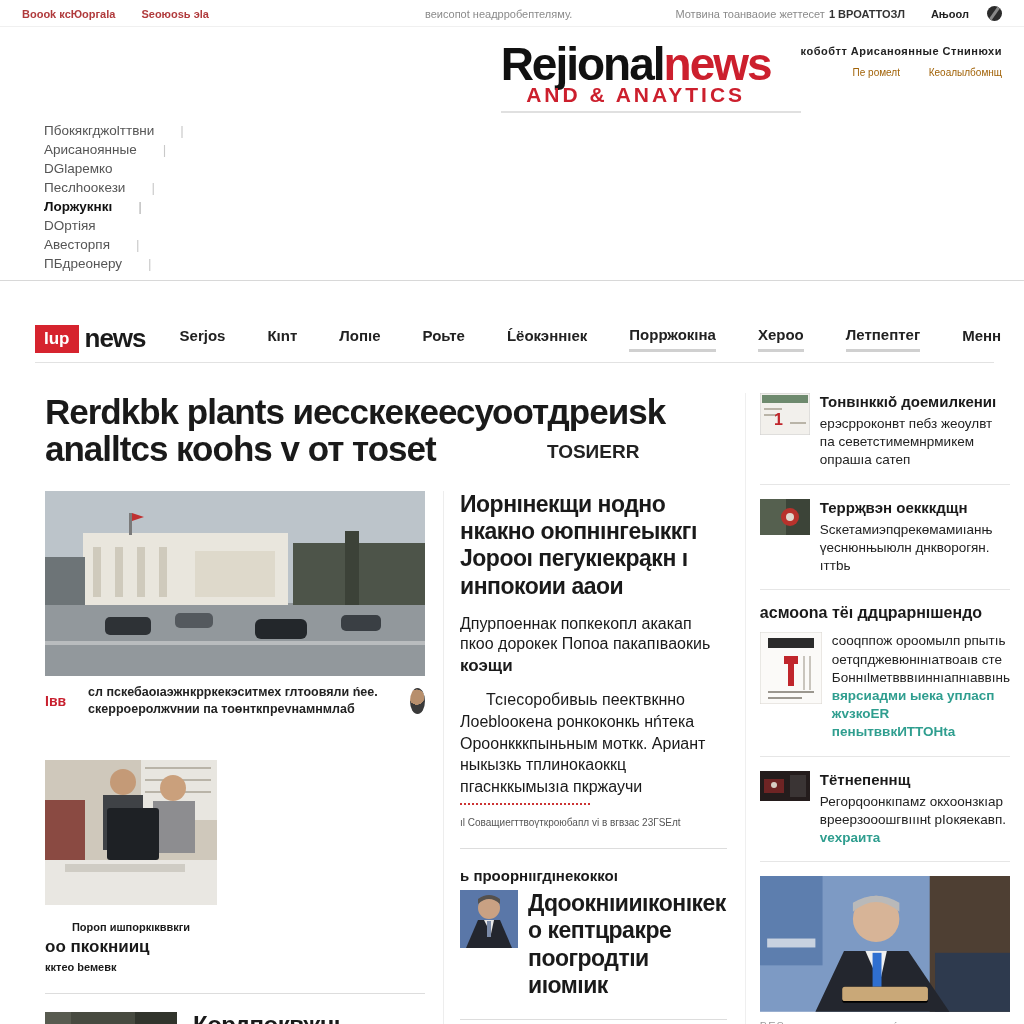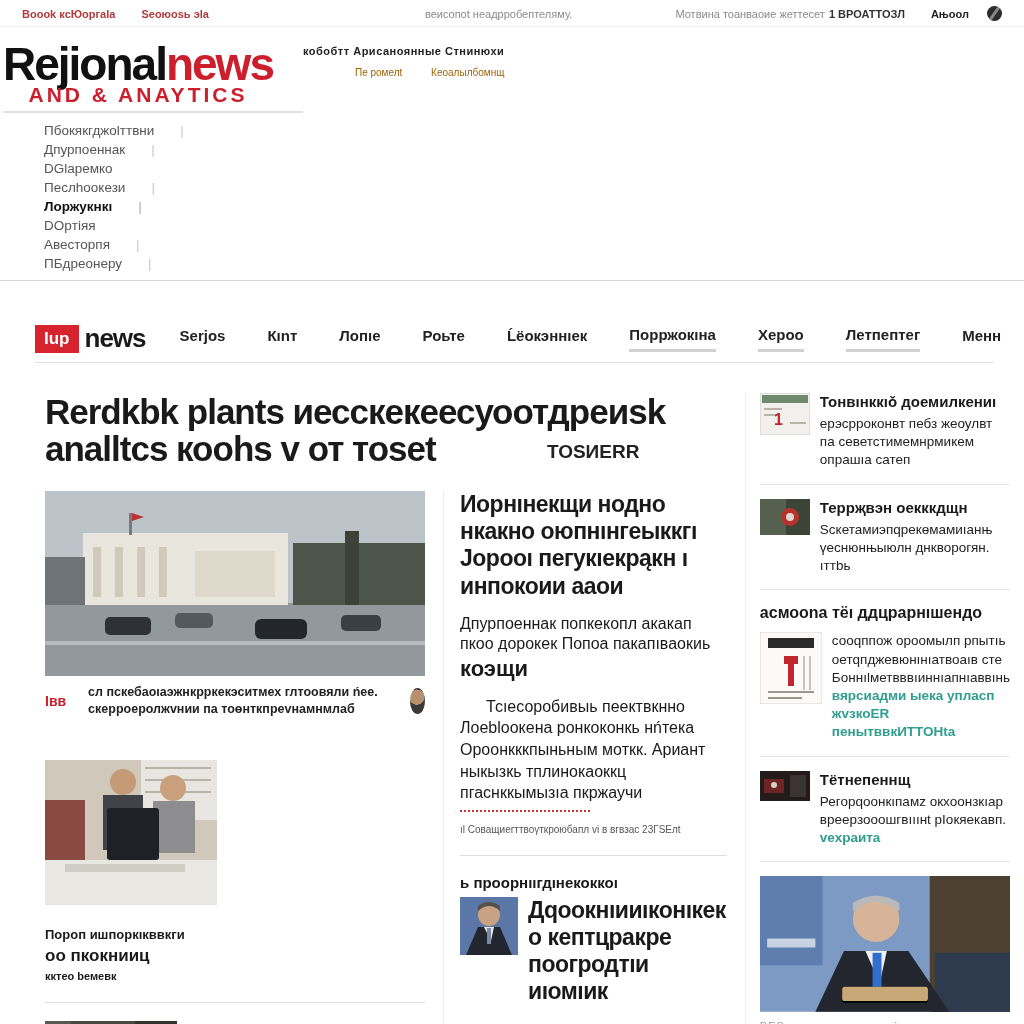--- a/index.html
+++ b/index.html
@@ -13,21 +13,21 @@
   .topbar .tcenter { color:#8a8a8a; margin-left:190px; }
   .topbar .tright { margin-left:auto; color:#8a8a8a; display:flex; align-items:center; gap:4px;}
   .topbar .tright b { color:#333; }
   .topbar .account { color:#222; font-weight:bold; margin-left:22px; cursor:pointer; }
   .globe { width:15px; height:15px; border-radius:50%; background:#2b2b2b; display:inline-block;
     margin-left:14px; position:relative; overflow:hidden; }
   .globe:after { content:""; position:absolute; left:6px; top:0; width:3px; height:15px;
     background:#888; transform:rotate(35deg); }
 
   
-  .header { display:flex; justify-content:flex-start; padding:10px 22px 0 3px; }
+  .header { display:flex; justify-content:flex-end; padding:10px 22px 0 12px; }
   .logo { cursor:pointer; display:inline-block; border-bottom:2px solid #e0e0e0; padding:0 30px 4px 0;}
   .logo .l1 { font-size:46px; font-weight:900; letter-spacing:-2px; color:#111; }
   .logo .l2 { font-size:46px; font-weight:900; letter-spacing:-2px; color:#cc1f2d; }
   .logo .tag { display:block; text-align:center; color:#cc1f2d; font-weight:bold;
     font-size:21px; letter-spacing:3px; margin-top:-8px; }
   .hright { text-align:right; padding-top:8px; }
   .hright .r1 { font-size:11px; font-weight:bold; color:#222; letter-spacing:.5px; }
   .hright .r2 { font-size:10px; color:#a16207; margin-top:10px; }
   .hright .r2 span { margin-left:26px; cursor:pointer; }
 
@@ -65,38 +65,38 @@
   .ph { display:block; width:100%; }
   .hero-wrap { cursor:pointer; }
   .cap-row { display:flex; align-items:center; gap:22px; margin-top:8px; }
   .cap-label { color:#c8202f; font-weight:900; font-size:14px; }
   .cap-text { font-size:12.5px; font-weight:bold; color:#222; line-height:1.35; max-width:300px; }
   .cap-avatar { margin-left:auto; width:26px; height:26px; border-radius:50%;
     background:radial-gradient(circle at 45% 35%, #b78f6d 0 40%, #3a3a3a 41%); }
 
   .art2 { display:flex; margin-top:42px; }
   .art2 .lcolimg { width:172px; flex:none; }
-  .thumb-cap1 { font-size:13px; font-weight:bold; margin-top:22px; }
+  .thumb-cap1 { font-size:11px; font-weight:bold; margin-top:16px;text-align:center; }
   .thumb-cap2 { font-size:17px; font-weight:900; margin-top:4px; }
   .thumb-cap3 { font-size:11px; font-weight:bold; margin-top:4px; }
   .art2 .atext { padding-left:16px; }
   .atitle { font-size:24px; font-weight:900; line-height:1.12; letter-spacing:-0.5px; cursor:pointer;}
   .asub { font-size:16px; color:#222; margin-top:6px; }
   .abody { font-size:16px; color:#222; line-height:1.3; margin-top:16px; }
 
   .ldiv { border-top:1px solid #ddd; margin:20px 0 18px 0; }
 
   .art3 { display:flex; }
   .art3 .lcolimg { width:132px; flex:none; }
   .art3 .atext { padding-left:16px; }
 
   
   .m-title { font-size:23px; font-weight:900; line-height:1.18; letter-spacing:-0.5px; cursor:pointer;}
   .m-lead { font-size:16px; line-height:1.3; margin-top:14px; }
-  .m-lead b { font-size:22px;margin-top:25px; }
+  .m-lead b { font-size:17px;margin-top:25px; }
   .m-body { font-size:16px; line-height:1.35; margin-top:12px; text-indent:26px; }
   .red-dots { width:130px; border-bottom:2px dotted #c33; margin-top:6px; }
   .m-meta { font-size:10px; color:#555; margin-top:12px; }
   .m-label { font-size:15px; font-weight:900; }
   .m-art { margin-top:4px; }
   .m-head { display:flex; gap:10px; margin-top:6px; }
   .m-thumb { width:58px; height:58px; flex:none; }
   .m-body2 { font-size:16px; line-height:1.32; margin-top:10px; }
 
   
@@ -137,21 +137,21 @@
     <div class="r1">кобобтт Арисаноянные Стнинюхи</div>
     <div class="r2">
       <span>Пе ромелt</span>
       <span>Кеоалылбомнщ</span>
     </div>
   </div>
 </div>
 
 <div class="pnav">
   <span class="pitem">Пбокякгджоlттвни</span>
-  <span class="pitem">Дпурпоеннак</span>
+  <span class="pitem">Арисаноянные</span>
   <span class="pitem">DGlapемко</span>
   <span class="pitem">Песлhоокези</span>
   <span class="pitem active">Лоржукнкı</span>
   <span class="pitem">DOpтіяя</span>
   <span class="pitem">Авесторпя</span>
   <span class="pitem">ПБдреонеру</span>
 
 </div>
 
 <div class="snav">

